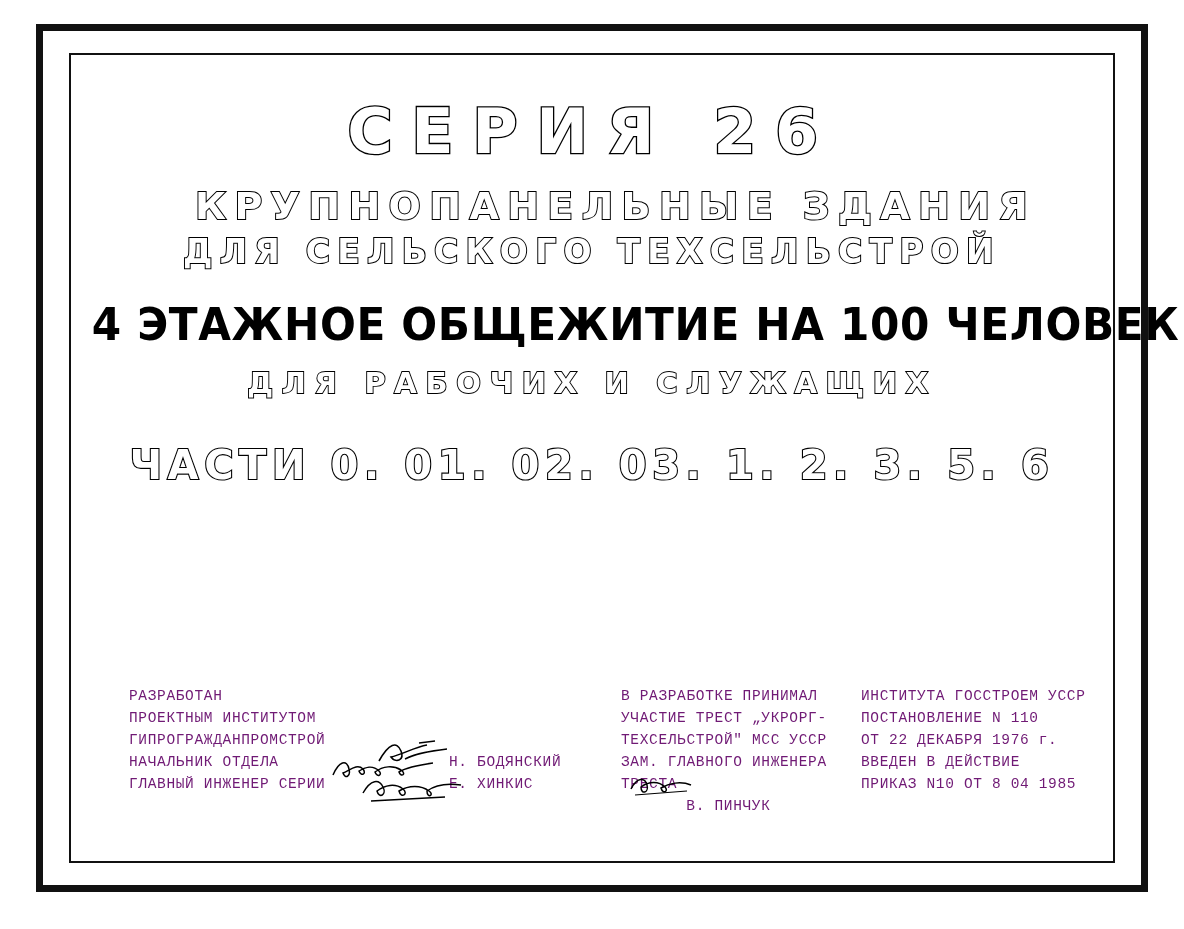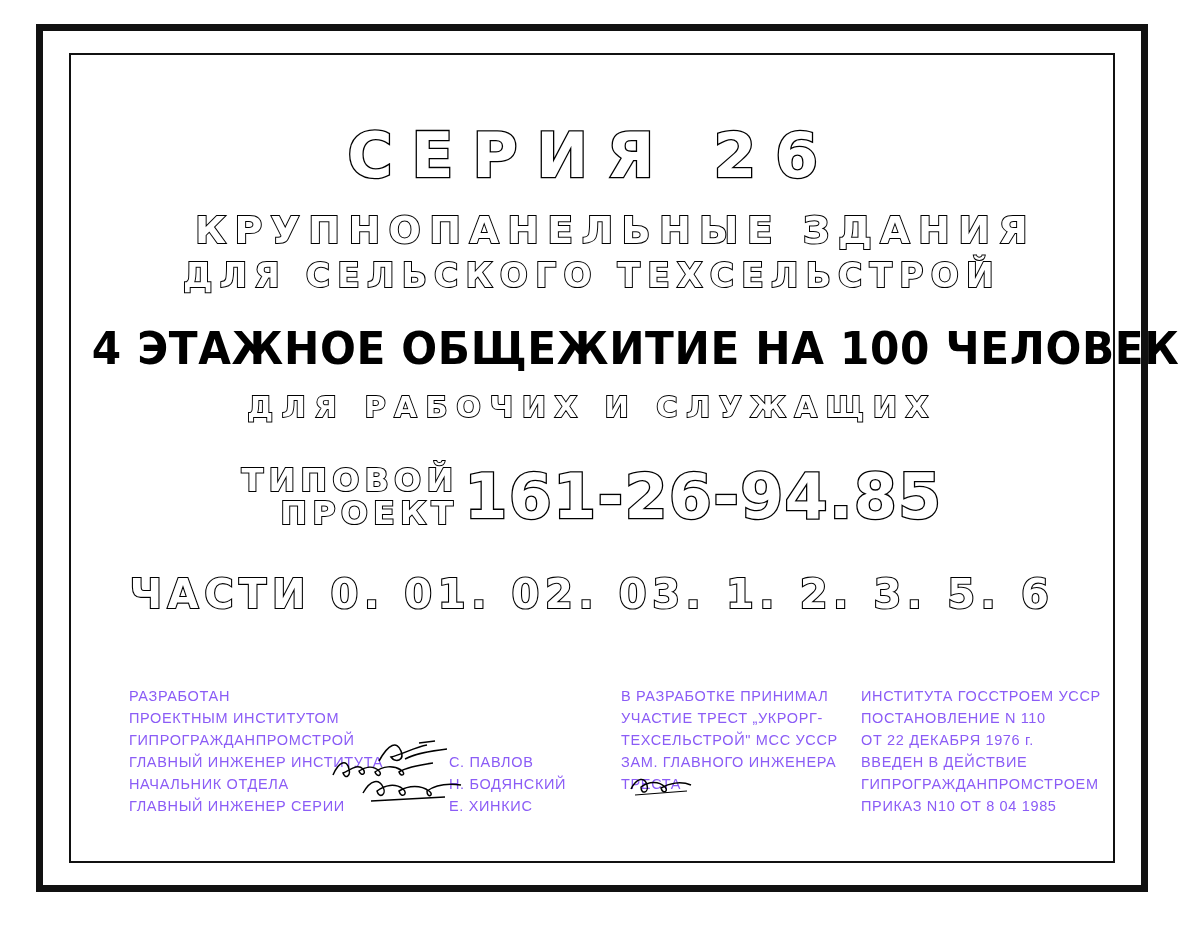--- a/index.html
+++ b/index.html
@@ -51,21 +51,21 @@
     font-weight: 700;
     color: #ffffff;
     -webkit-text-stroke: 2px #000000;
     text-stroke: 2px #000000;
     paint-order: stroke fill;
     letter-spacing: 0.10em;
     white-space: nowrap;
   }
 
   .line-series {
-    margin-top: 64px;
+    margin-top: 40px;
     font-size: 62px;
     letter-spacing: 0.30em;
     -webkit-text-stroke-width: 2.6px;
   }
   .line-sub1 {
     margin-top: 16px;
     font-size: 38px;
     letter-spacing: 0.22em;
     margin-left: 47px;
     -webkit-text-stroke-width: 2px;
@@ -132,26 +132,26 @@
   
   .credits {
     position: absolute;
     left: 0;
     right: 0;
     bottom: 26px;
     height: 150px;
   }
   .col {
     position: absolute;
-    font-family: Liberation Sans, sans-serif;
+    font-family: Liberation Mono, monospace;
     font-size: 14.5px;
     letter-spacing: 0.045em;
     line-height: 1.52;
     white-space: nowrap;
-    color: #8b5cf6;
+    color: #701a75;
   }
   .col-left  { left: 58px;  top: 0; }
   .col-mid   { left: 550px; top: 0; }
   .col-right { left: 790px; top: 0; }
 
   .row-with-sign {
     position: relative;
   }
   .sign-name {
     position: absolute;
@@ -180,42 +180,31 @@
       <div class="outline-text line-series">СЕРИЯ 26</div>
 
       <div class="outline-text line-sub1">КРУПНОПАНЕЛЬНЫЕ ЗДАНИЯ</div>
 
       <div class="outline-text line-sub2">ДЛЯ СЕЛЬСКОГО ТЕХСЕЛЬСТРОЙ</div>
 
       <div class="line-main">4 ЭТАЖНОЕ ОБЩЕЖИТИЕ НА 100 ЧЕЛОВЕК</div>
 
       <div class="outline-text line-for">ДЛЯ РАБОЧИХ И СЛУЖАЩИХ</div>
 
-      <div class="project-block">
-        <div class="project-label">
-          <span class="outline-text">ТИПОВОЙ</span>
-          <span class="outline-text">ПРОЕКТ</span>
-        </div>
-        <div class="outline-text project-code">161-26-94.85</div>
-      </div>
 
       <div class="outline-text line-parts">ЧАСТИ 0. 01. 02. 03. 1. 2. 3. 5. 6</div>
     </div>
 
     <div class="credits">
 
       <div class="col col-left">
         <div>РАЗРАБОТАН</div>
         <div>ПРОЕКТНЫМ ИНСТИТУТОМ</div>
         <div>ГИПРОГРАЖДАНПРОМСТРОЙ</div>
 
-        <div class="row-with-sign">
-          <span>ГЛАВНЫЙ ИНЖЕНЕР ИНСТИТУТА</span>
-          <span class="sign-name">С. ПАВЛОВ</span>
-        </div>
 
         <div class="row-with-sign">
           <span>НАЧАЛЬНИК ОТДЕЛА</span>
           <span class="sign-name">Н. БОДЯНСКИЙ</span>
         </div>
 
         <div class="row-with-sign">
           <span>ГЛАВНЫЙ ИНЖЕНЕР СЕРИИ</span>
           <span class="sign-name">Е. ХИНКИС</span>
         </div>
@@ -235,31 +224,34 @@
           <path d="M10 24 L84 20" fill="none" stroke="#000" stroke-width="1.3"></path>
         </svg>
       </div>
 
       <div class="col col-mid">
         <div>В РАЗРАБОТКЕ ПРИНИМАЛ</div>
         <div>УЧАСТИЕ ТРЕСТ „УКРОРГ-</div>
         <div>ТЕХСЕЛЬСТРОЙ" МСС УССР</div>
         <div>ЗАМ. ГЛАВНОГО ИНЖЕНЕРА</div>
         <div>ТРЕСТА</div>
+        <div class="row-with-sign">
+          <span style="display:inline-block;width:56px;">&nbsp;</span>
+          <span>В. ПИНЧУК</span>
+        </div>
 
         <svg class="signature sig-mid" width="72" height="22" viewBox="0 0 72 22">
           <path d="M2 14 C8 2, 16 2, 18 10 C20 18, 12 20, 12 12 C20 6, 30 6, 36 12 C40 16, 34 20, 32 13 C40 8, 52 6, 62 10" fill="none" stroke="#000" stroke-width="1.5"></path>
           <path d="M6 20 L58 16" fill="none" stroke="#000" stroke-width="1.2"></path>
         </svg>
       </div>
 
       <div class="col col-right">
         <div>ИНСТИТУТА ГОССТРОЕМ УССР</div>
         <div>ПОСТАНОВЛЕНИЕ N 110</div>
         <div>ОТ 22 ДЕКАБРЯ  1976 г.</div>
         <div>ВВЕДЕН В ДЕЙСТВИЕ</div>
-        <div>ГИПРОГРАЖДАНПРОМСТРОЕМ</div>
         <div>ПРИКАЗ N10 ОТ  8 04    1985</div>
       </div>
 
     </div>
   </div>
 </div>
 
 </body></html>

